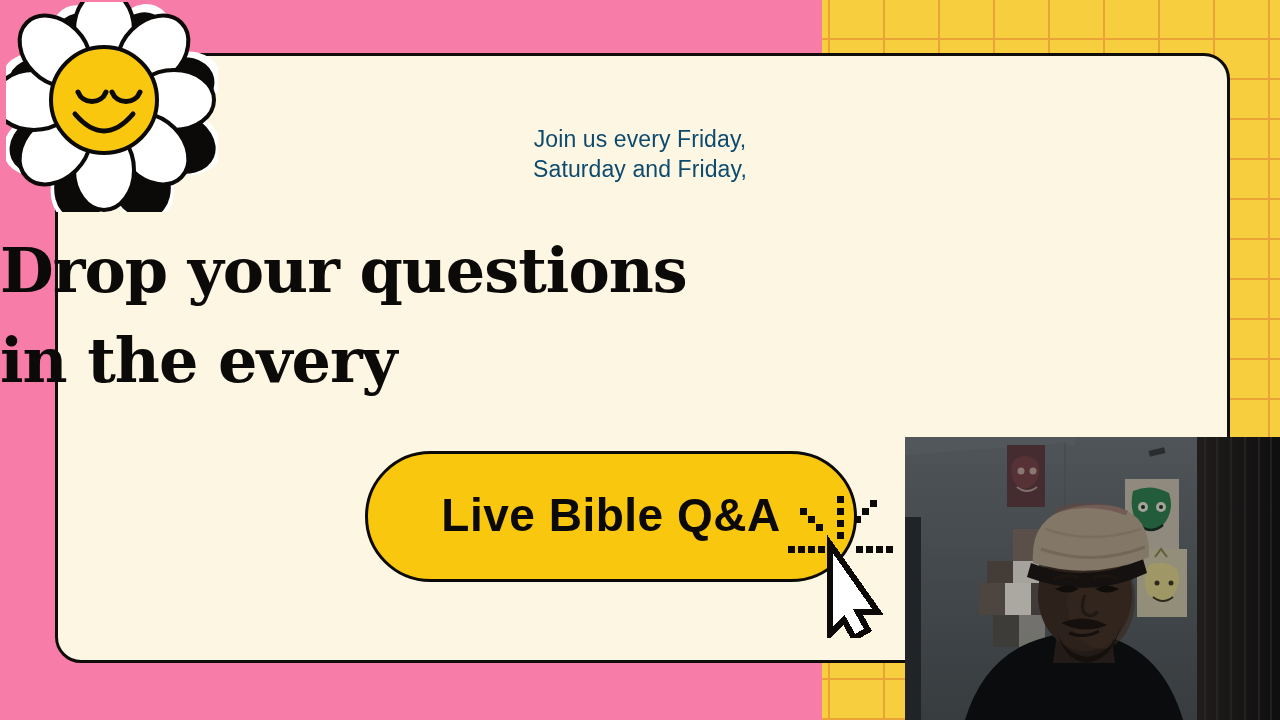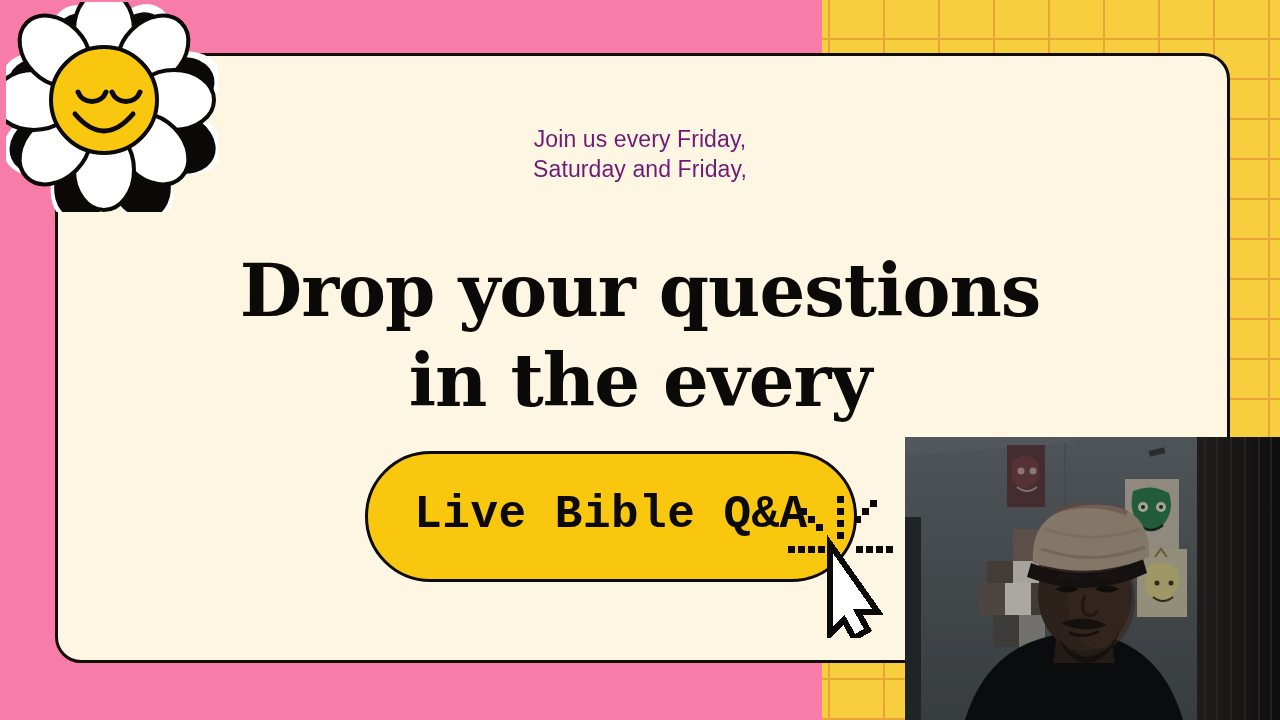--- a/index.html
+++ b/index.html
@@ -58,60 +58,59 @@
     z-index: 40;
   }
   .flower svg { display:block; width:100%; height:100%; }
 
   
   .sub {
     position: absolute;
     left: 0; right: 0;
     top: 124px;
     text-align: center;
-    color: #701a75;
+    color: #0c4a6e;
     font-size: 23px;
     line-height: 30px;
     letter-spacing: .1px;
     z-index: 20;
   }
   .headline {
     position: absolute;
     left: 0; right: 0;
     top: 226px;
-    text-align: center;
+    text-align: left;
     color: #0C0A09;
     font-family: "DejaVu Serif", serif;
     font-weight: bold;
-    font-size: 72px;
+    font-size: 62px;
     line-height: 90px;
     letter-spacing: -1px;
     z-index: 20;
-    margin-top: 20px;
   }
   .headline .ln { display: block; }
 
   
   .cta {
     position: absolute;
     left: 365px;
     top: 451px;
     width: 492px;
     height: 131px;
     background: #F9C80E;
     border: 3px solid #0C0A09;
     border-radius: 70px;
     box-sizing: border-box;
     display: flex;
     align-items: center;
     justify-content: center;
     z-index: 22;
   }
   .cta-label {
-    font-family: Liberation Mono, monospace;
+    font-family: Liberation Sans, sans-serif;
     font-weight: bold;
     font-size: 46px;
     letter-spacing: .5px;
     color: #0C0A09;
     white-space: nowrap;
     transform: translateY(-2px);
   }
 
   
   .cursor-wrap {

